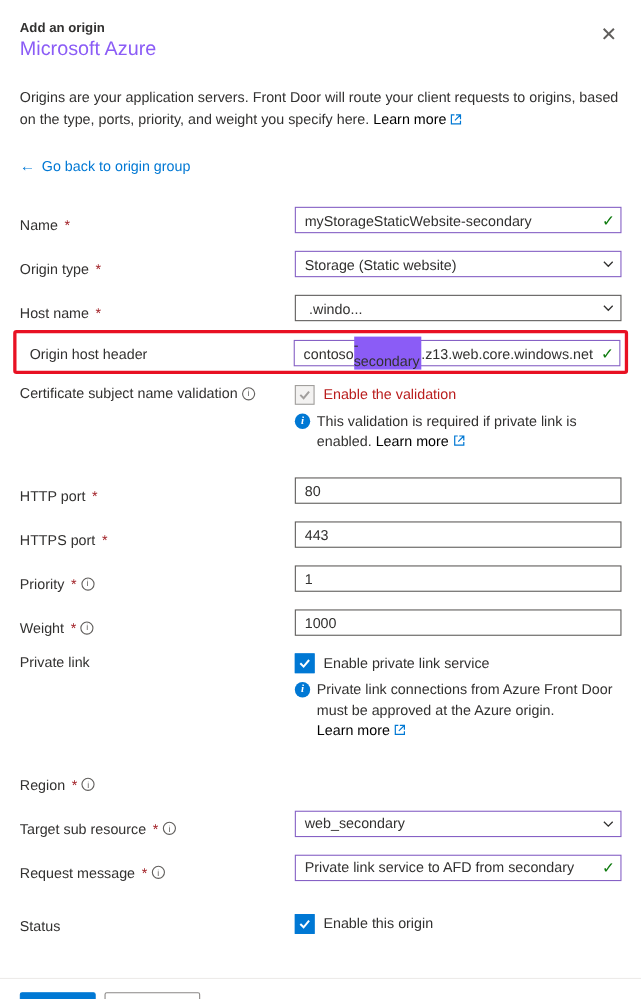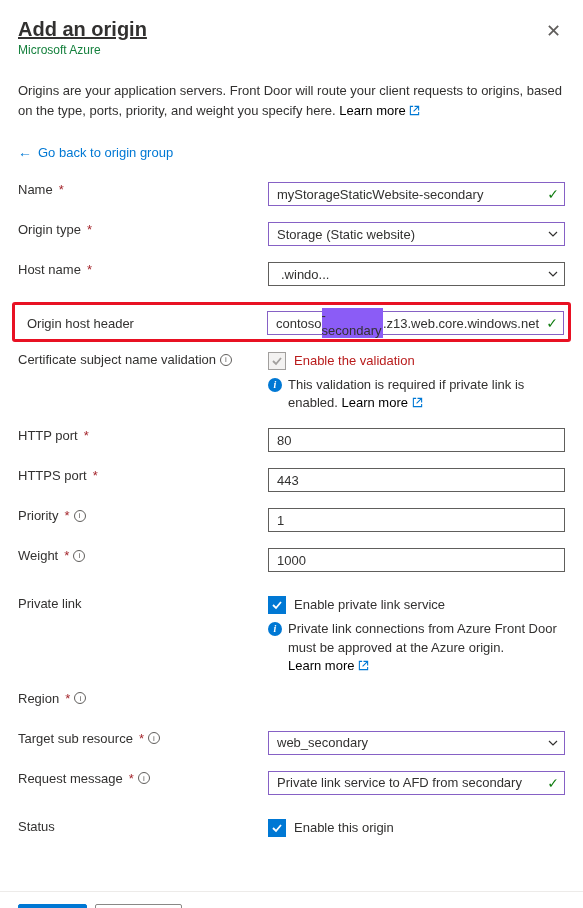--- a/index.html
+++ b/index.html
@@ -1,28 +1,28 @@
 <!DOCTYPE html>
 <html><head>
 <meta charset="utf-8">
 <style>
   * { box-sizing: border-box; margin: 0; padding: 0; font-family: 'Segoe UI', Arial, sans-serif; }
   body { background: #fff; color: #323130; font-size: 13px; width: 583px; }
   .panel { padding: 18px 18px 0 18px; }
   .header { display: flex; justify-content: space-between; align-items: flex-start; }
-  .title { font-size: 20px; font-weight: 600; color: #323130; text-decoration: underline; }
-  .subtitle { font-size: 12px; color: #15803d; margin-top: 2px; }
+  .title { font-size: 12px; font-weight: 600; color: #323130; }
+  .subtitle { font-size: 18px; color: #8b5cf6; margin-top: 2px; }
   .close { font-size: 18px; color: #605e5c; cursor: pointer; padding: 2px 4px; }
   .desc { margin-top: 24px; font-size: 13px; line-height: 1.5; color: #323130; }
   .link { color: #000000; text-decoration: none; cursor: pointer; }
   .ext-icon { display: inline-block; width: 11px; height: 11px; vertical-align: -1px; }
   .back-link { display: flex; align-items: center; gap: 6px; margin-top: 24px; color: #0078d4; cursor: pointer; font-size: 13px; }
   .arrow-left { font-size: 14px; }
   .form { margin-top: 22px; }
-  .row { display: flex; align-items: flex-start; min-height: 32px; margin-bottom: 8px; }
+  .row { display: flex; align-items: flex-end; min-height: 32px; margin-bottom: 8px; }
   .label-col { width: 250px; font-size: 13px; color: #323130; display: flex; align-items: center; gap: 4px; }
   .req { color: #a4262c; margin-left: 2px; }
   .info-icon { width: 12px; height: 12px; border: 1px solid #605e5c; border-radius: 50%; display: inline-flex; align-items: center; justify-content: center; font-size: 8px; color: #605e5c; cursor: help; }
   .input-col { flex: 1; position: relative; }
   .input, .select-box { width: 100%; height: 24px; border: 1px solid #605e5c; padding: 0 24px 0 8px; font-size: 13px; background: #fff; color: #323130; }
   .input.valid, .select-box.valid { border-color: #8661c5; }
   .chevron-down { position: absolute; right: 6px; top: 50%; transform: translateY(-50%); pointer-events: none; }
   .check-mark { position: absolute; right: 6px; top: 50%; transform: translateY(-50%); color: #107c10; font-size: 14px; }
   .host-row .input-col { display: flex; align-items: center; }
   .host-row .select-box { border-color: #605e5c; }

